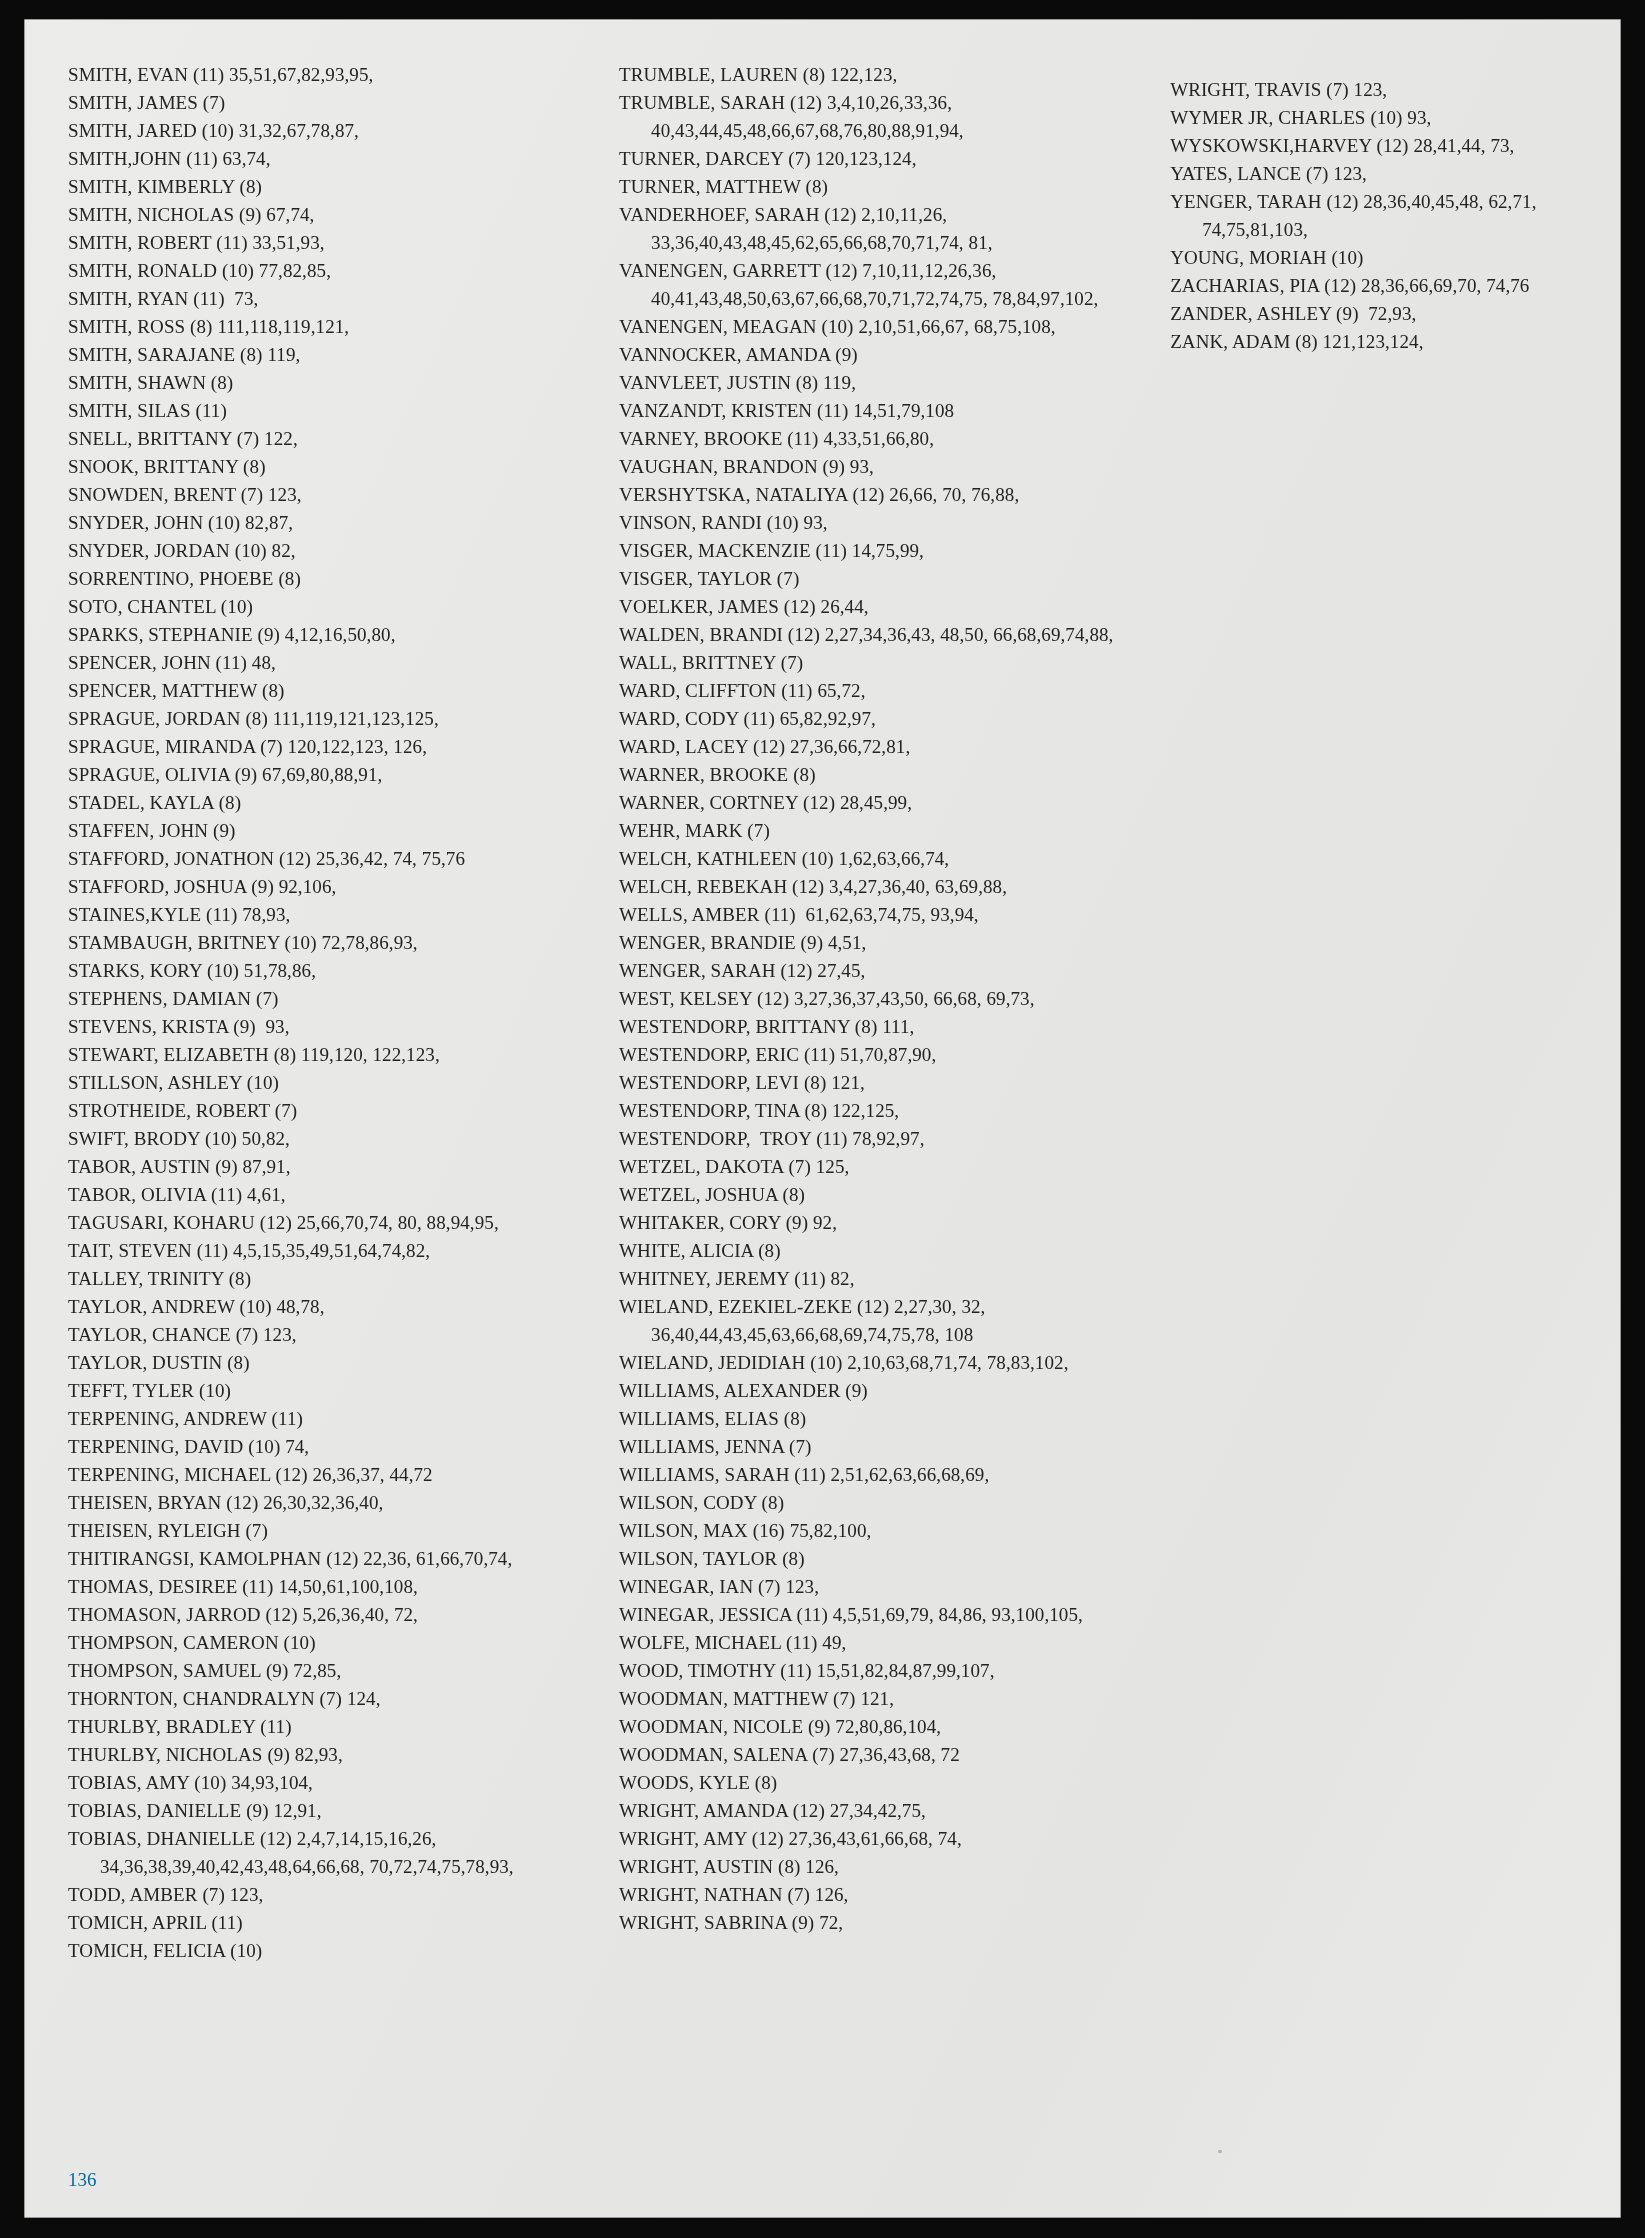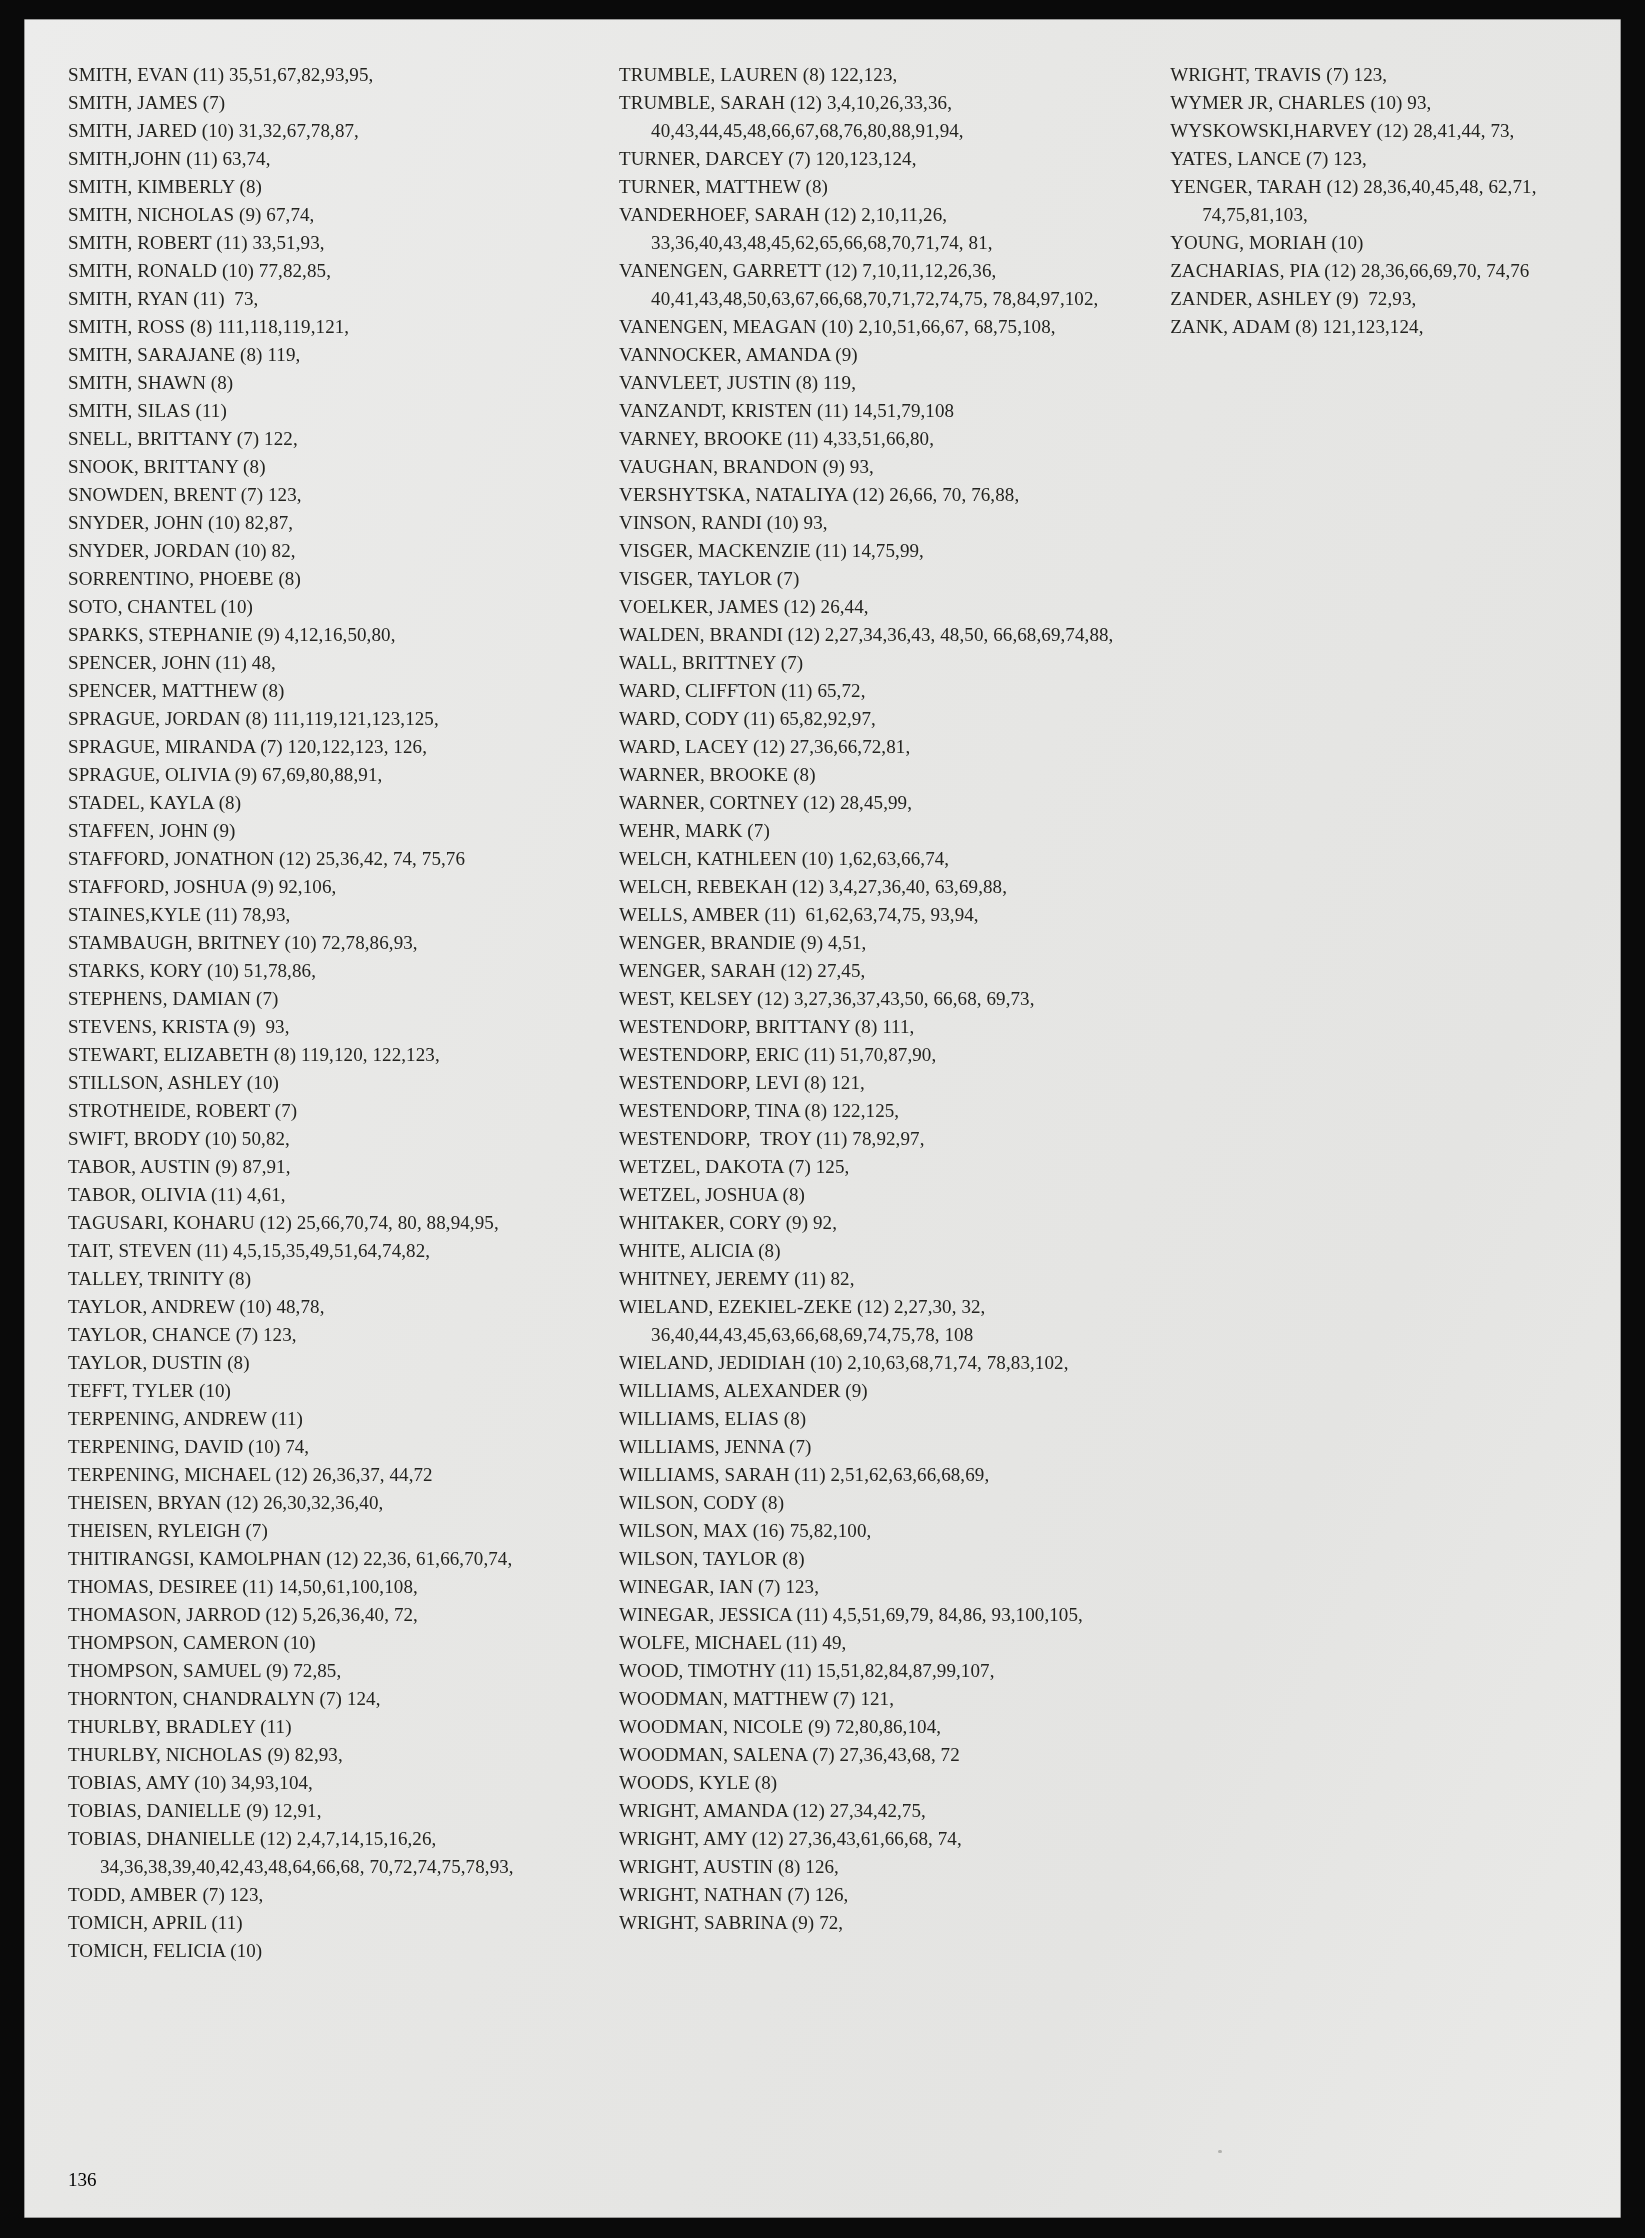--- a/index.html
+++ b/index.html
@@ -39,39 +39,39 @@
   .columns {
     display: flex;
     align-items: flex-start;
     gap: 15px;
   }
   .col {
     box-sizing: border-box;
   }
   .col-1 { width: 553px; padding-right: 11.2px; }
   .col-2 { width: 553px; padding-right: 11.2px; }
-  .col-3 { width: 420px; }
+  .col-3 { width: 420px; margin-top: 15px; }
 
   .entry {
     font-size: 19px;
     line-height: 28px;
     color: #23231f;
     letter-spacing: 0.1px;
     padding-left: 32px;
     text-indent: -32px;
     margin: 0;
     white-space: pre-wrap;
   }
   .pagenum {
     position: absolute;
     left: 43px;
     bottom: 25px;
     font-size: 19px;
     line-height: 22.4px;
-    color: #000000;
+    color: #0369a1;
   }
   .speck {
     position: absolute;
     width: 3.5px;
     height: 3.5px;
     border-radius: 50%;
     background: #8d8d88;
     opacity: 0.6;
   }
 </style>

